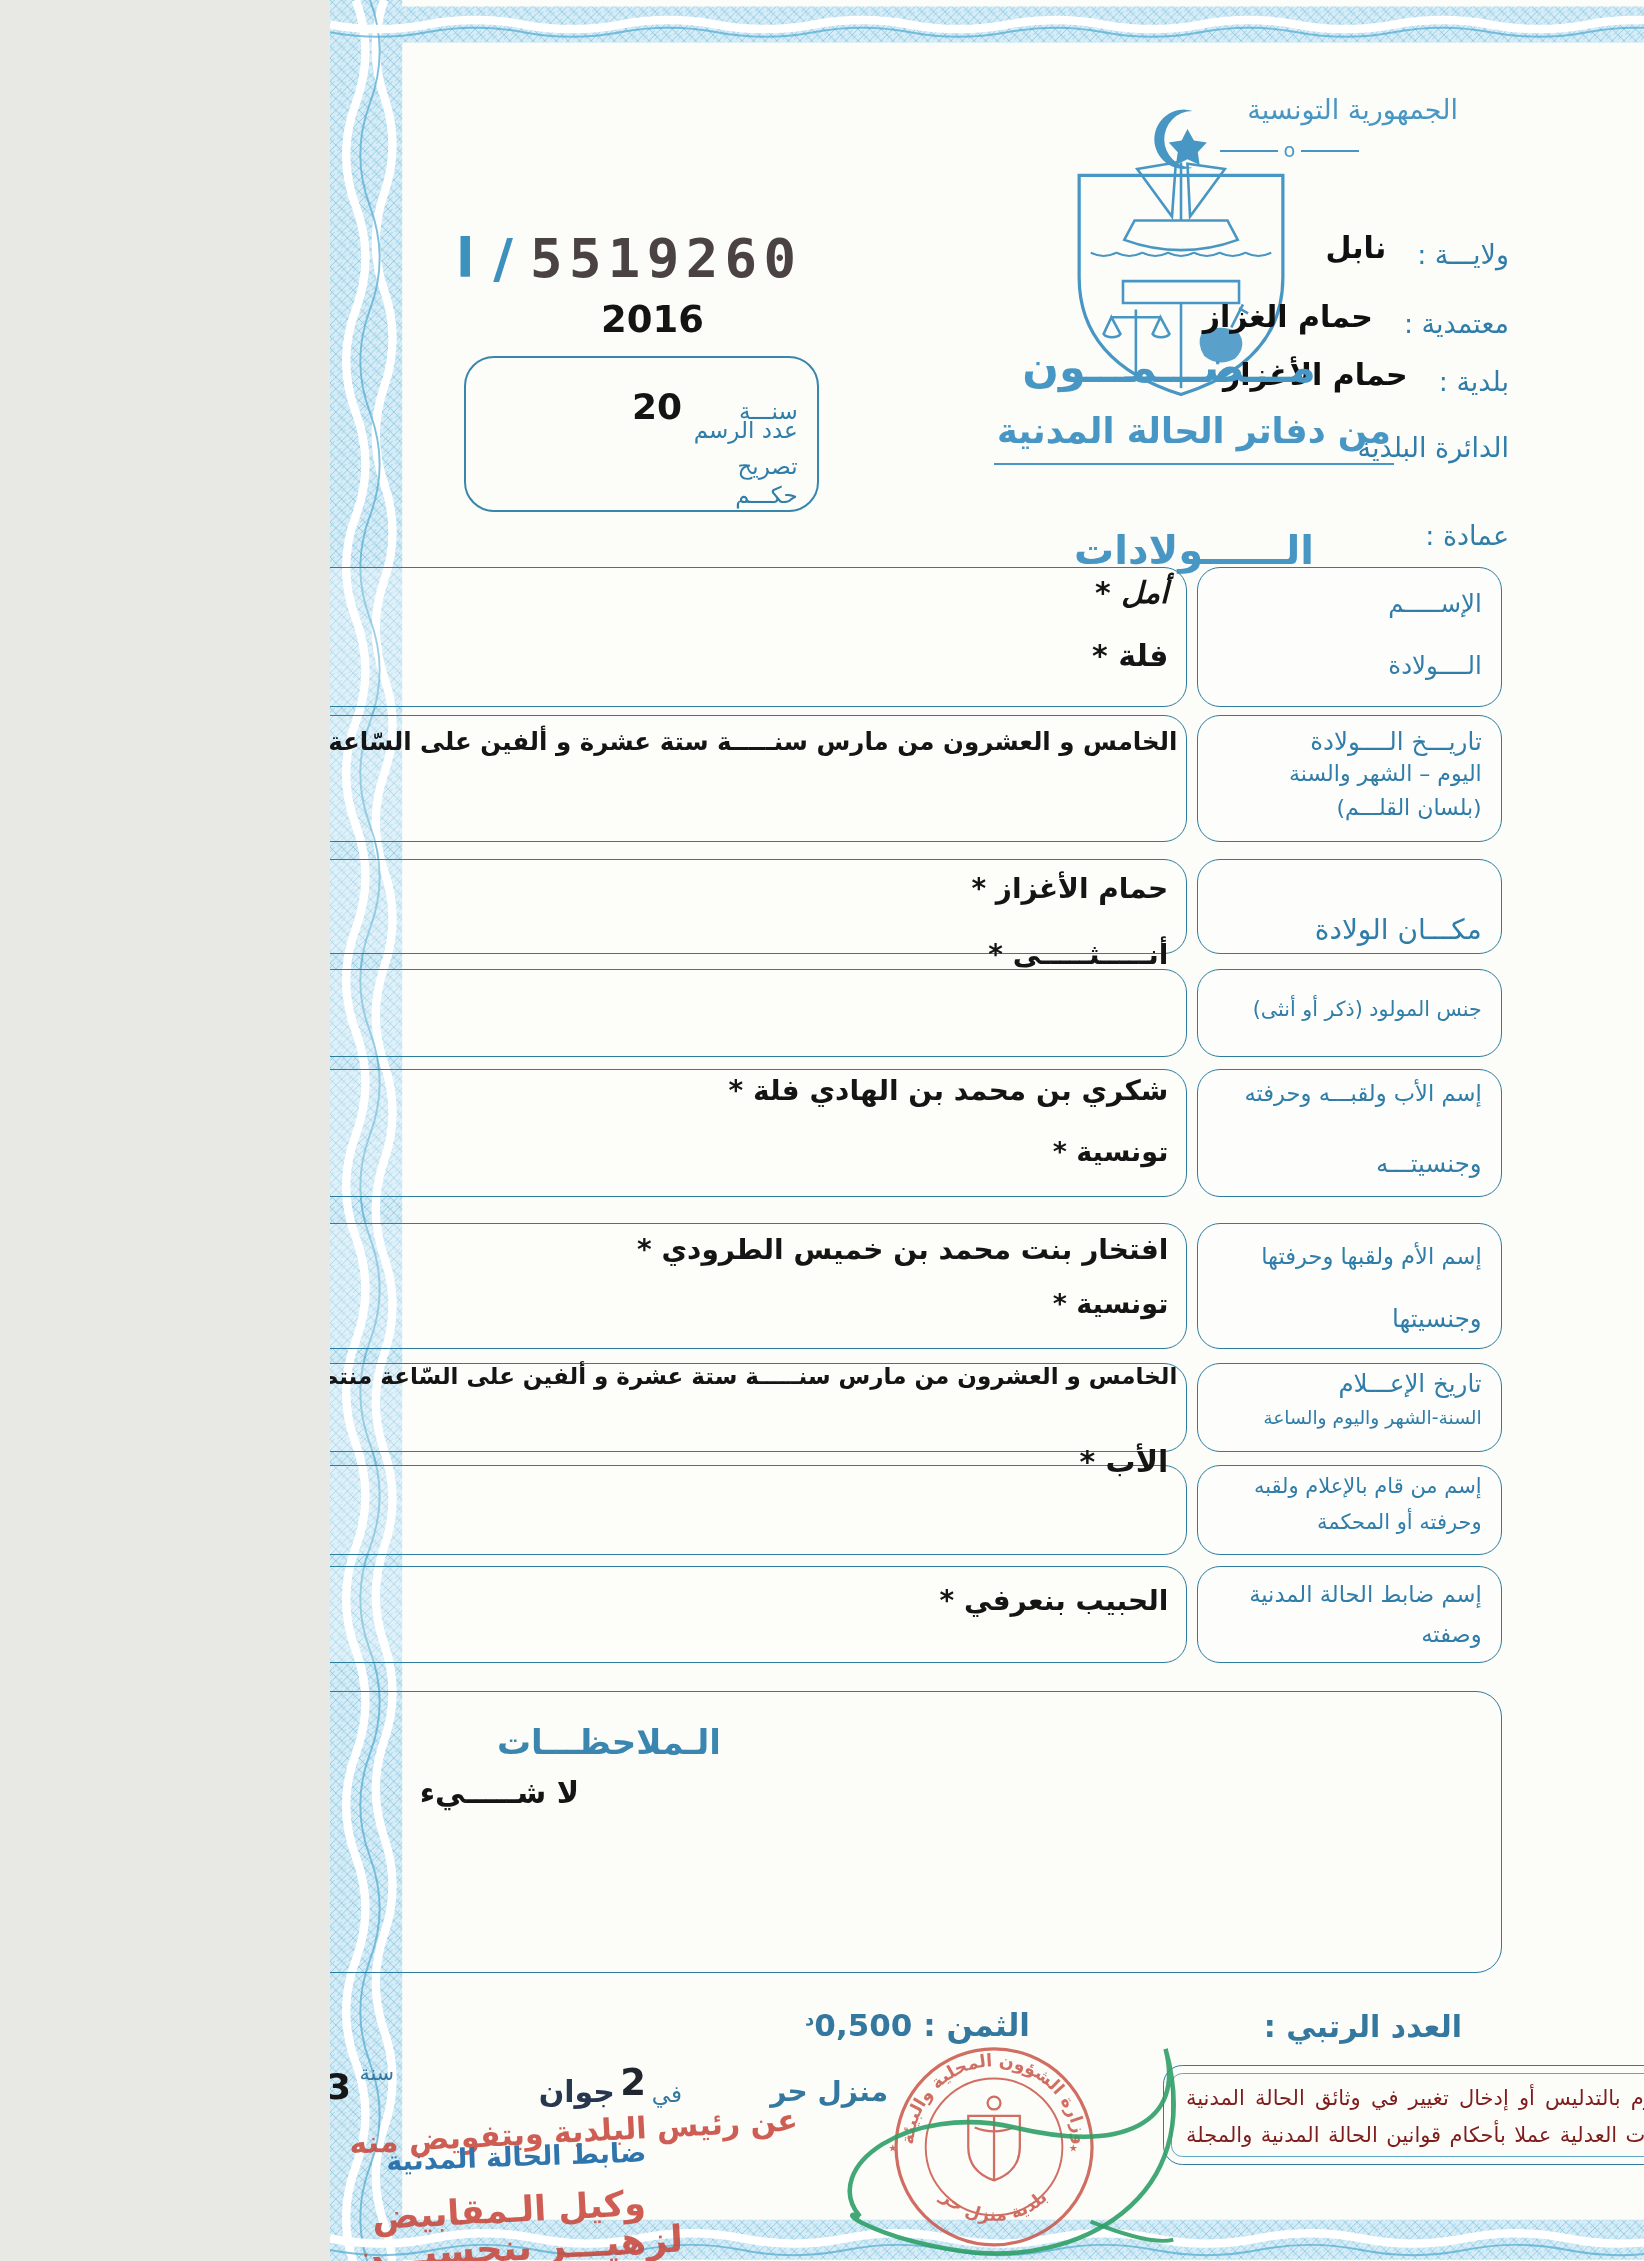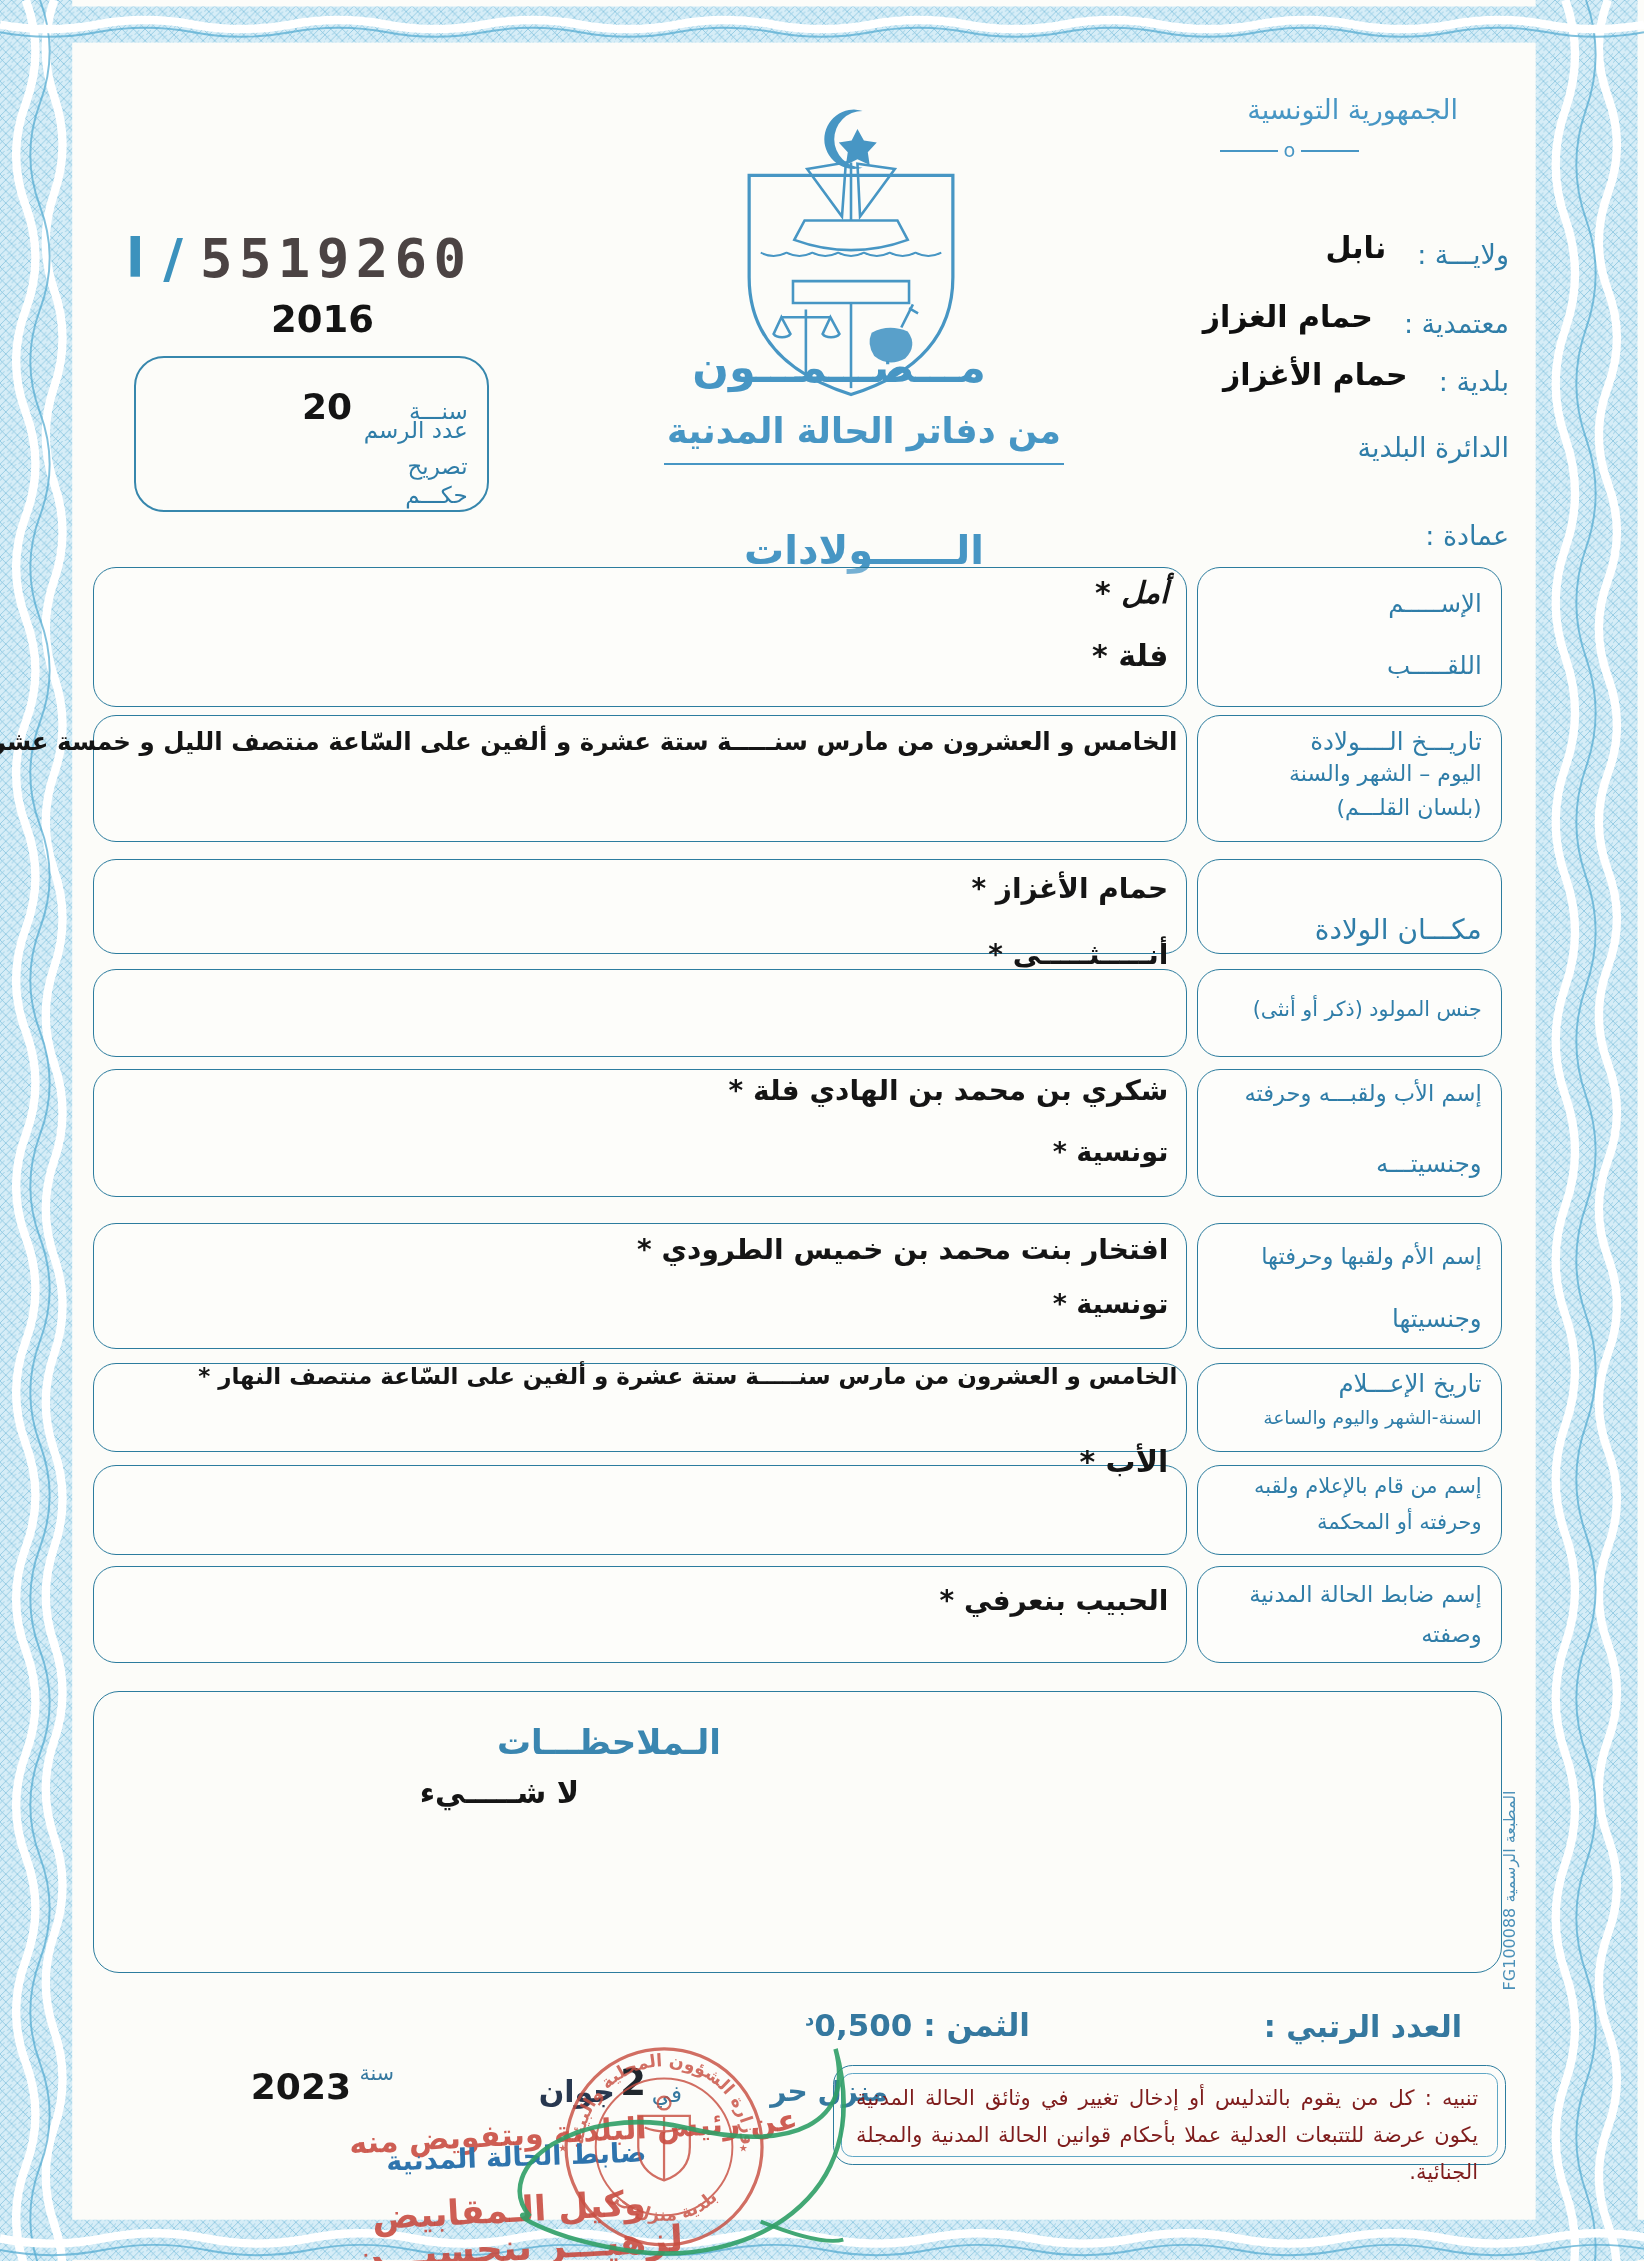--- a/index.html
+++ b/index.html
@@ -1,17 +1,17 @@
 <!DOCTYPE html>
 <html lang="ar" dir="rtl" style="font-size:10.3px"><head>
 <meta charset="utf-8">
 <style>
   html,body{margin:0;padding:0;background:#e8e8e4;}
   body{font-family:"DejaVu Sans",sans-serif;}
-  #page{position:relative;width:1644px;height:2261px;background:#fcfcf9;overflow:hidden;}
+  #page{position:relative;width:1314px;height:2261px;background:#fcfcf9;overflow:hidden;}
   svg.bglayer{position:absolute;left:0;top:0;z-index:0;}
   svg.toplayer{position:absolute;left:0;top:0;z-index:6;pointer-events:none;}
   .abs{position:absolute;}
   .lightblue{color:#4796c4;}
   .wwave{stroke:#ffffff;stroke-width:13;fill:none;}
   .bwave{stroke:#57acd1;stroke-width:3;fill:none;opacity:.75;}
 
   
   .republic{top:94px;right:186px;font-size:27px;letter-spacing:0.6px;}
   .divider{top:139px;right:258px;width:193px;display:flex;align-items:center;justify-content:center;color:#4796c4;font-size:19.3px;gap:5.2px;}
@@ -201,21 +201,21 @@
 
   <div class="abs t1">مـــضـــمـــون</div>
   <div class="abs t2">من دفاتر الحالة المدنية</div>
   <div class="abs t3">الــــــولادات</div>
 
   <div class="rows">
 
     <div class="row r1">
       <div class="labelbox">
         <span class="lab">الإســـــم</span>
-        <span class="lab">اللقـــــب</span>
+        <span class="lab">الــــولادة</span>
       </div>
       <div class="valuebox">
         <span class="val val1">أمل *</span>
         <span class="val val2">فلة *</span>
       </div>
     </div>
 
     <div class="row r2">
       <div class="labelbox">
         <span class="lab">تاريـــخ الــــولادة</span>

